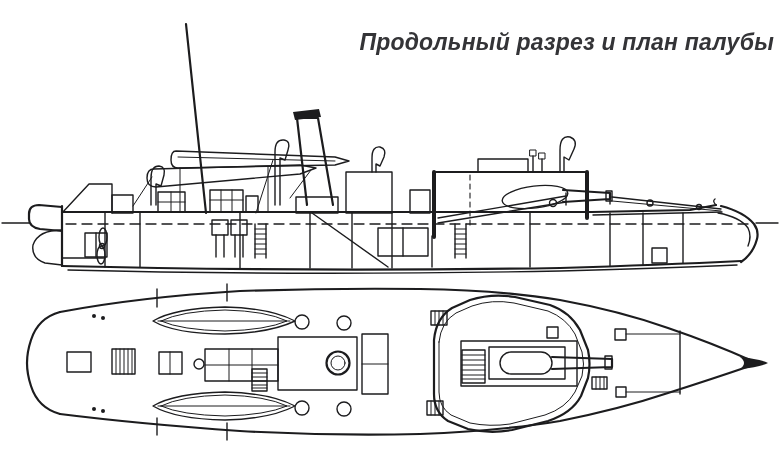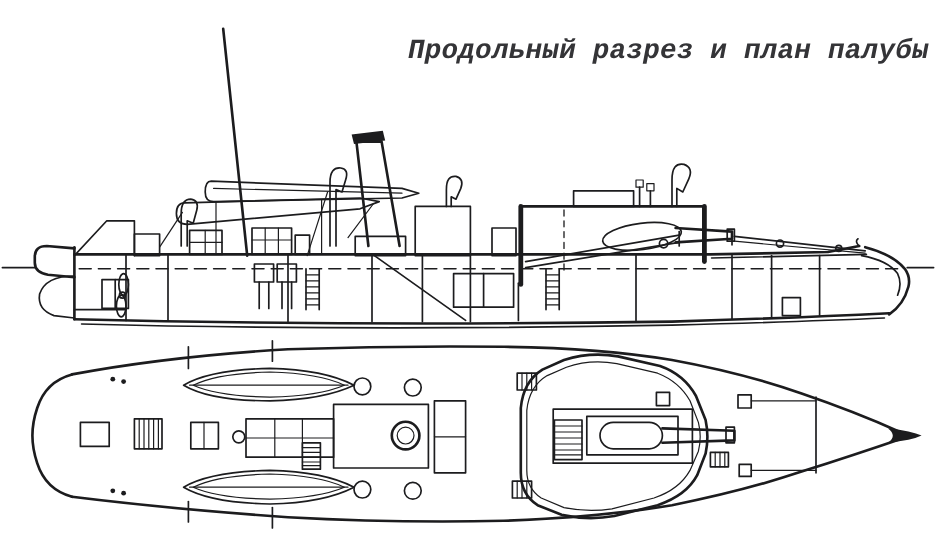--- a/index.html
+++ b/index.html
@@ -1,20 +1,20 @@
 <!DOCTYPE html>
 <html style="--paper: #ffffff; --ink: #1c1c1e; --title_ink: #343437;"><head>
 <meta charset="utf-8">
 <style>
   :root{ --paper:#ffffff; --ink:#1c1c1e; --title_ink:#343437; }
   html,body{margin:0;padding:0;background:#e8e8e8;}
   .stage{
     position:relative; width:780px; height:460px;
     background:var(--paper); overflow:hidden;
-    font-family:Liberation Mono, monospace;
+    font-family:Liberation Sans, sans-serif;
   }
   .title{
     position:absolute; top:29px; right:6px;
     font-style:italic; font-weight:700; font-size:23px;
     color:var(--title_ink); letter-spacing:.2px; white-space:nowrap;
   }
   svg.draw{position:absolute; left:0; top:0; width:780px; height:460px;}
   svg.draw *{stroke:var(--ink); fill:none; stroke-width:1.4;
              stroke-linecap:round; stroke-linejoin:round;}
   svg.draw .thick{stroke-width:2.2;}

